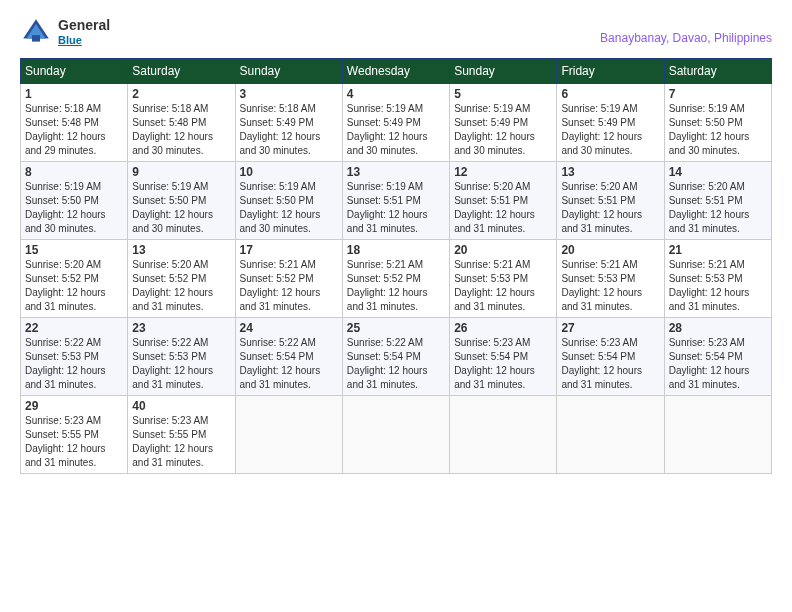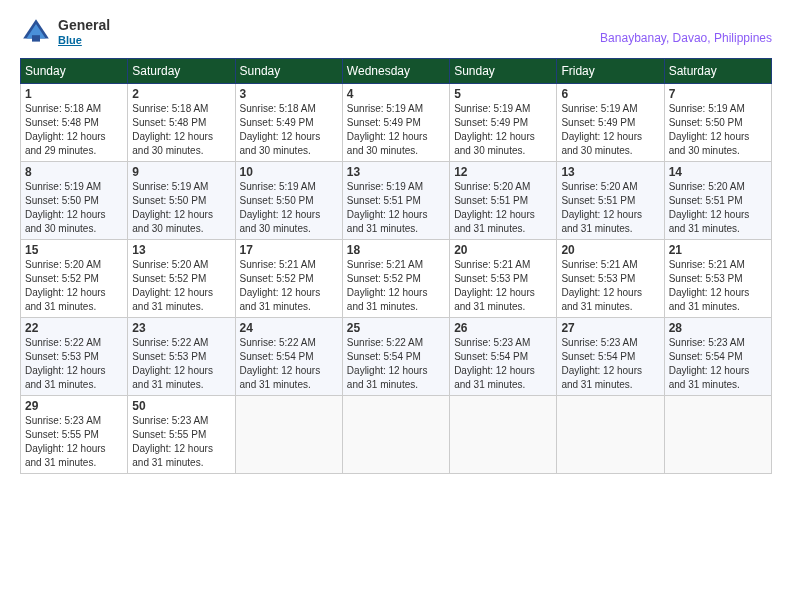--- a/index.html
+++ b/index.html
@@ -258,21 +258,21 @@
             <span class="day-num">28</span>
 <div class="day-info">Sunrise: 5:23 AM<br>Sunset: 5:54 PM<br>Daylight: 12 hours and 31 minutes.</div>
           </td>
         </tr>
         <tr class="last-row">
           <td>
             <span class="day-num">29</span>
 <div class="day-info">Sunrise: 5:23 AM<br>Sunset: 5:55 PM<br>Daylight: 12 hours and 31 minutes.</div>
           </td>
           <td>
-            <span class="day-num">50</span>
+            <span class="day-num">40</span>
 <div class="day-info">Sunrise: 5:23 AM<br>Sunset: 5:55 PM<br>Daylight: 12 hours and 31 minutes.</div>
           </td>
           <td class="empty-cell"></td>
           <td class="empty-cell"></td>
           <td class="empty-cell"></td>
           <td class="empty-cell"></td>
           <td class="empty-cell"></td>
         </tr>
       </tbody>
   </table>

